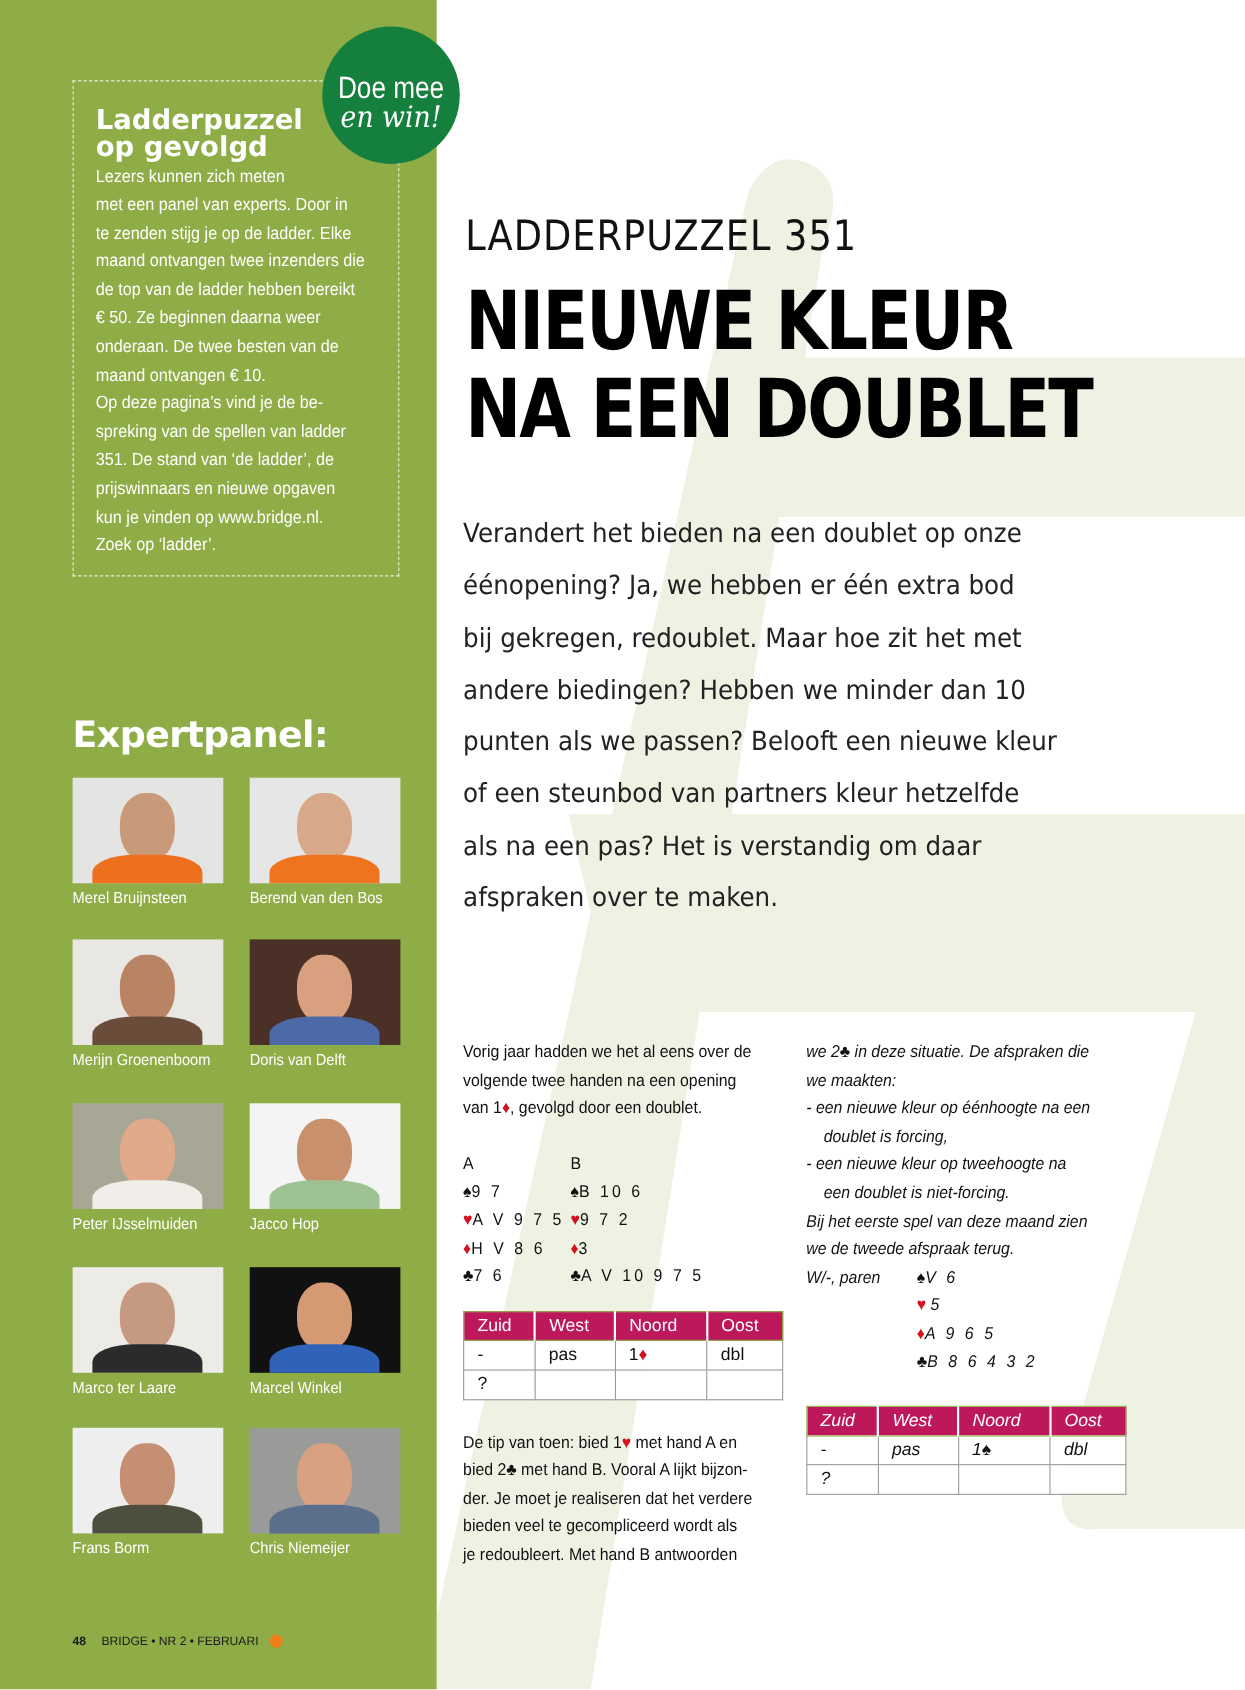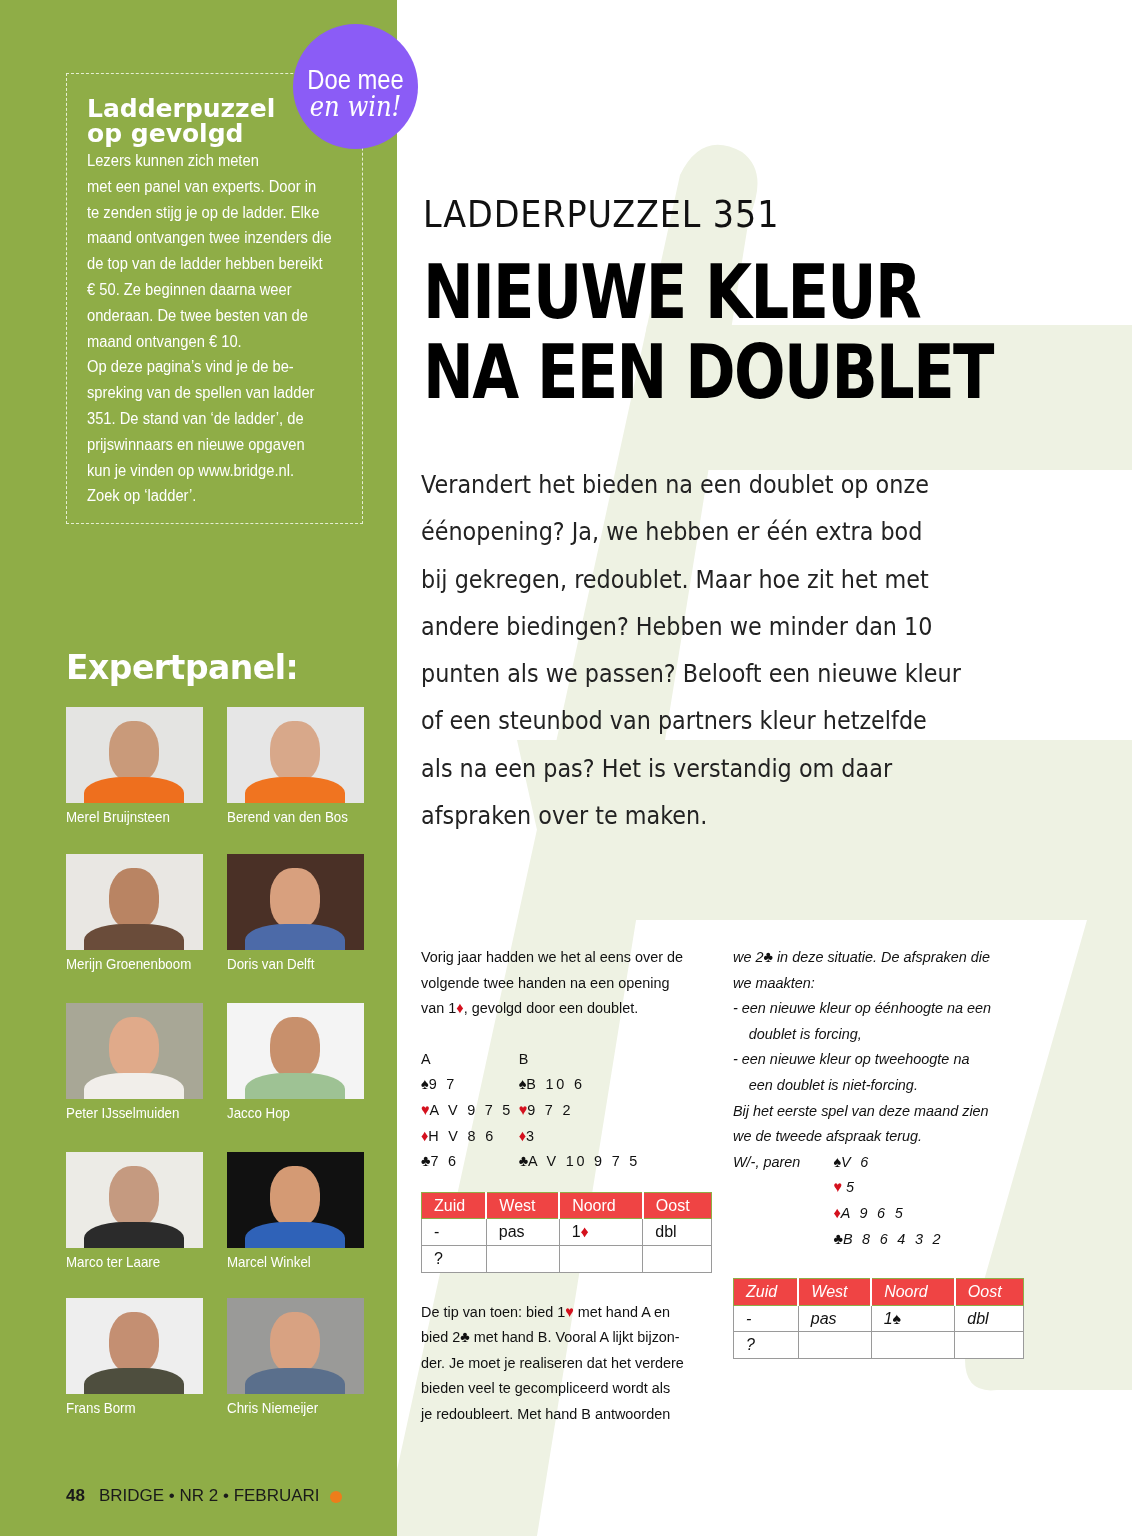--- a/index.html
+++ b/index.html
@@ -20,21 +20,21 @@
       font-family: "DejaVu Sans", sans-serif; font-weight: bold; font-size: 25px; line-height: 25px;
       width: 200px;
     }
     .infobox-body {
       position: absolute; left: 87px; top: 148px; width: 270px; color: #fff;
       font-family: "Liberation Sans", sans-serif; font-size: 16px; line-height: 25.8px;
       transform: scaleX(0.92); transform-origin: left top; white-space: pre-line;
     }
     .badge {
       position: absolute; left: 293px; top: 24px; width: 125px; height: 125px; border-radius: 50%;
-      background: #8b5cf6; color: #fff; text-align: center;
+      background: #15803d; color: #fff; text-align: center;
     }
     .badge-line1 { display:block; margin-top: 42px; font-size: 28px; line-height: 28px; transform: scaleX(0.85); }
     .badge-line2 { display:block; font-size: 27px; line-height: 26px; font-style: italic; font-family: "DejaVu Serif", serif; transform: scaleX(0.9); }
     .expert-title {
       position: absolute; left: 66px; top: 648px; color: #fff;
       font-family: "DejaVu Sans", sans-serif; font-weight: bold; font-size: 33px; letter-spacing: -0.5px;
     }
     .expert {
       position: absolute; width: 137px;
     }
@@ -44,21 +44,21 @@
     .expert .photo .head {
       position: absolute; left: 43px; top: 14px; width: 50px; height: 62px; border-radius: 45%;
     }
     .expert .photo .shirt {
       position: absolute; left: 18px; top: 70px; width: 100px; height: 40px; border-radius: 40% 40% 0 0;
     }
     .expert .name {
       color: #fff; font-size: 14.5px; margin-top: 6px; transform: scaleX(0.92); transform-origin: left top; white-space: nowrap;
     }
     .footer {
-      position: absolute; left: 66px; top: 1486px; font-size: 17px; color: #1a1a1a; white-space: nowrap;
+      position: absolute; left: 66px; top: 1486px; font-size: 11px; color: #1a1a1a; white-space: nowrap;
     }
     .footer .pg { font-weight: bold; margin-right: 14px; }
     .footer .dot { display:inline-block; width: 12px; height: 12px; background:#ee7d1a; border-radius:50%; margin-left: 10px; vertical-align: middle; }
 
     .watermark { position: absolute; left: 397px; top: 0; width: 735px; height: 1536px; pointer-events: none; }
 
     .kicker {
       position: absolute; left: 423px; top: 192px; font-size: 38px; letter-spacing: 1px; font-weight: normal;
       font-family: "DejaVu Sans", sans-serif; color: #111; transform: scaleX(0.88); transform-origin: left top;
     }
@@ -80,21 +80,21 @@
     .col-right { left: 733px; top: 944px; width: 310px; font-style: italic; }
     .narrow { transform: scaleX(0.93); transform-origin: left top; white-space: nowrap; }
     .red { color: #d4111e; }
     .hands { display: flex; margin-top: 25px; }
     .hand { width: 105px; }
     .card { letter-spacing: 3px; }
     table.bid {
       border-collapse: collapse; font-size: 16px; width: 291px; margin-top: 18px;
     }
     table.bid th {
-      background: #ef4444; color: #fff; font-weight: normal; text-align: left; padding: 0 0 0 12px; height: 22px;
+      background: #be185d; color: #fff; font-weight: normal; text-align: left; padding: 0 0 0 12px; height: 22px;
       border: 1px solid #8fad47; border-right: 2px solid #fff;
     }
     table.bid th:last-child { border-right: 1px solid #8fad47; }
     table.bid td {
       border: 1.5px solid #9a9a9a; padding: 0 0 0 12px; height: 22px; background: #fff;
     }
     .spel-title { font-family: "DejaVu Sans", sans-serif; font-weight: bold; font-size: 20px; margin-top: 30px; line-height: 26px; }
     .spel-row { display: flex; }
     .spel-meta { width: 108px; }
   </style>

